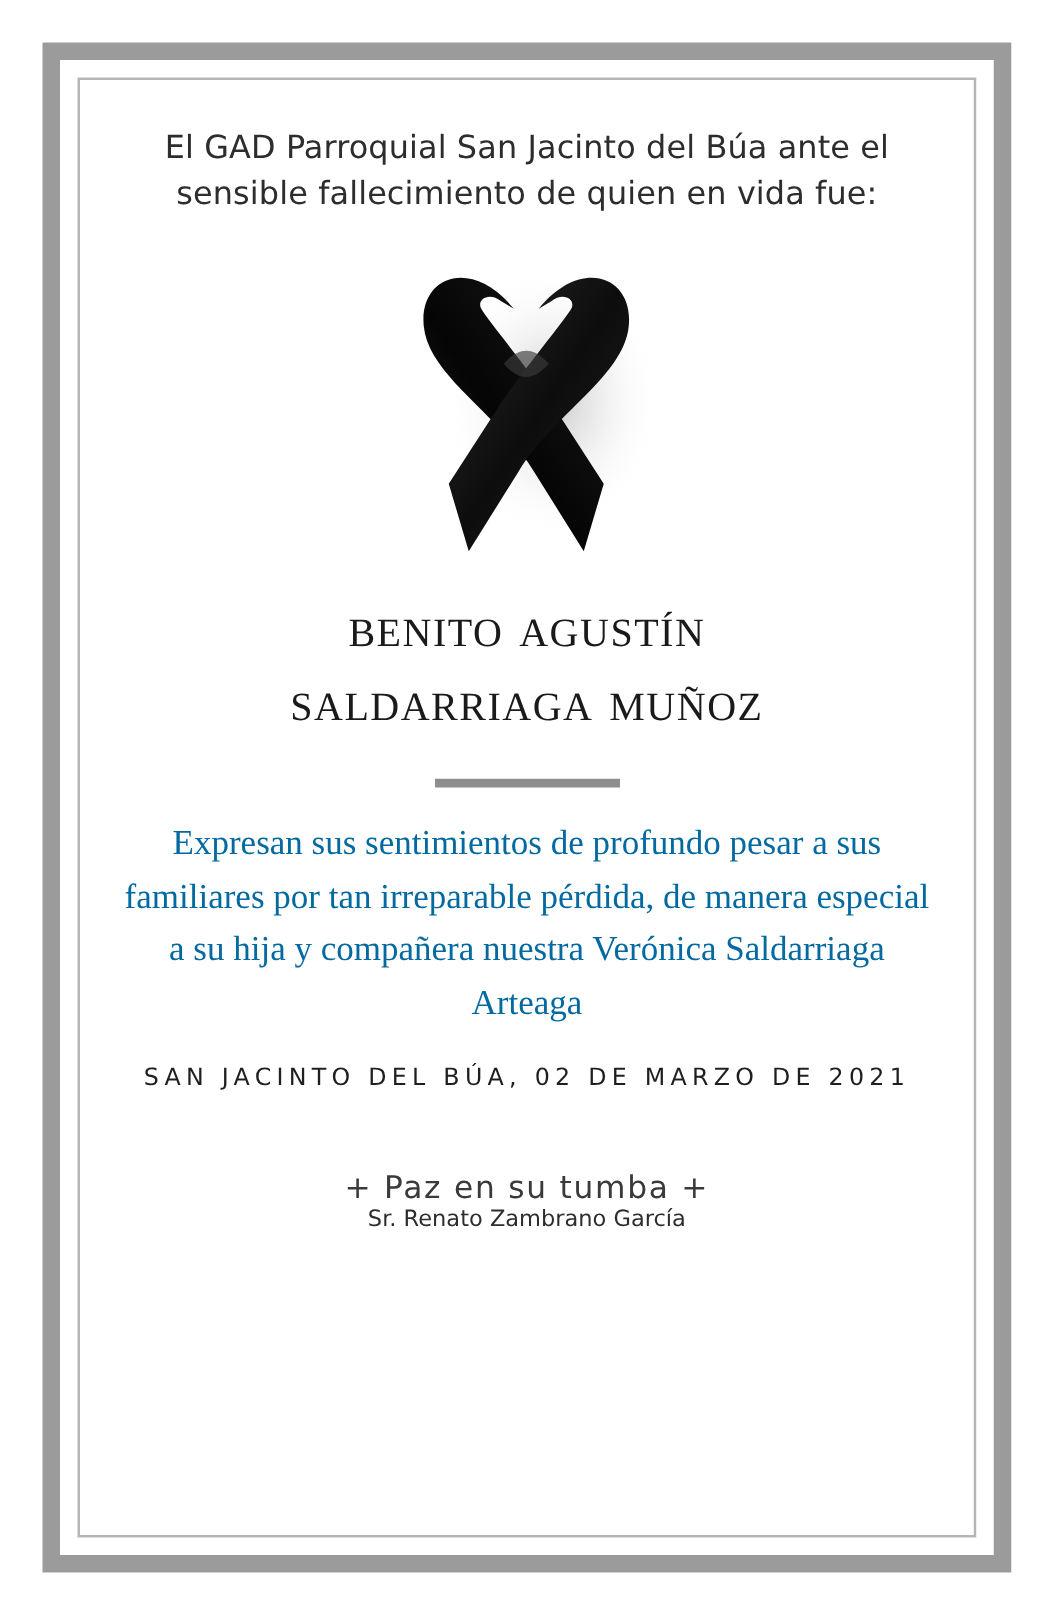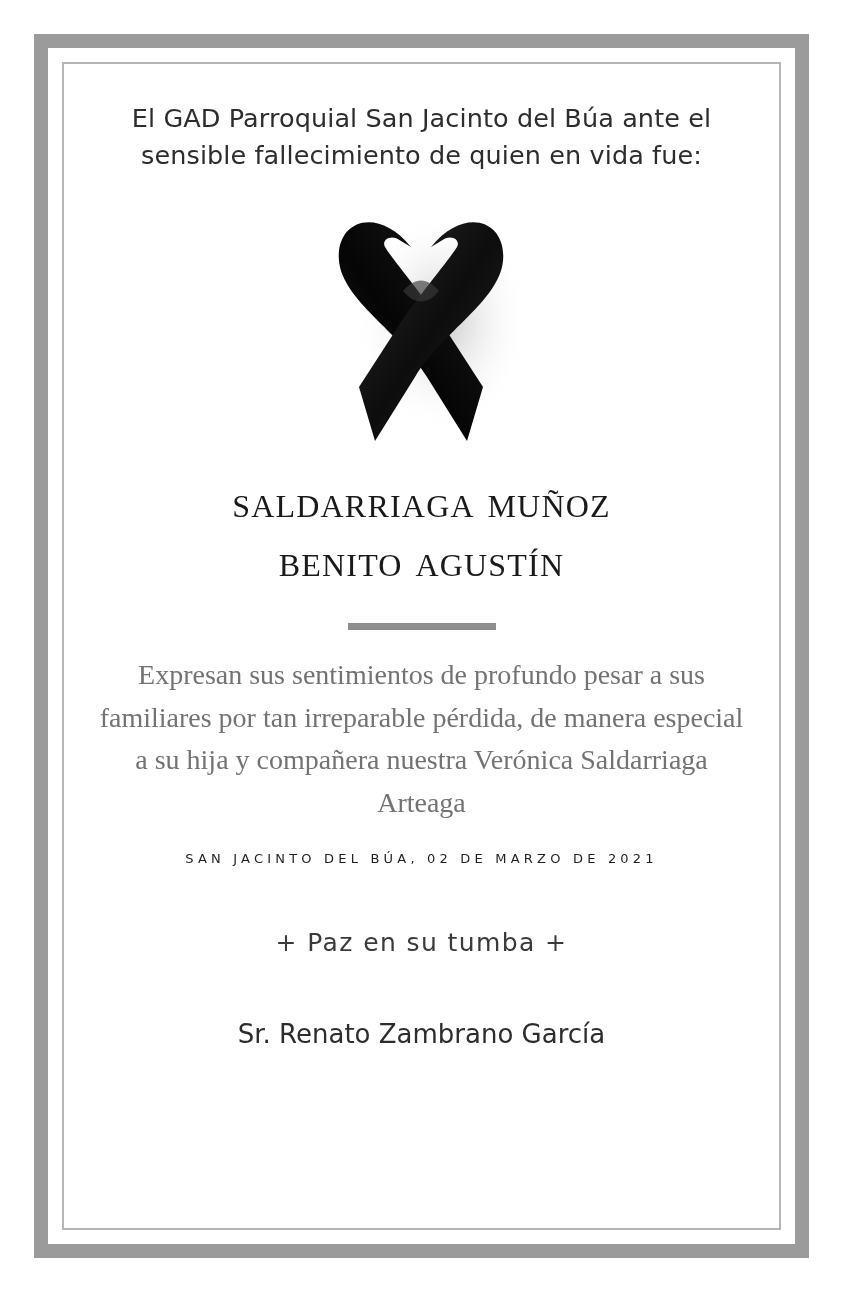--- a/index.html
+++ b/index.html
@@ -79,43 +79,42 @@
     width: 148px;
     height: 7px;
     background: #8e8e8e;
     margin: 32px 0 24px 0;
     border: none;
   }
   .message {
     font-family: "Liberation Serif", serif;
     font-size: 28px;
     line-height: 1.53;
-    color: #737373;
+    color: #0369a1;
     max-width: 660px;
   }
   .place-date {
     font-family: "DejaVu Sans", sans-serif;
-    font-size: 13px;
+    font-size: 19px;
     letter-spacing: 4.2px;
     color: #1f1f1f;
     margin-top: 26px;
   }
   .peace {
     font-family: "DejaVu Sans", sans-serif;
     font-size: 25px;
     letter-spacing: 1.4px;
     color: #3a3a3a;
     margin-top: 62px;
   }
   .signature {
     font-family: "DejaVu Sans", sans-serif;
-    font-size: 26px;
+    font-size: 18px;
     line-height: 1.38;
     color: #2d2d2d;
-    margin-top: 60px;
   }
   .signature .role { display: block; letter-spacing: 0.4px; }
 </style>
 </head>
 <body>
 
 <div class="card">
 
   <div class="frame-outer"></div>
   <div class="frame-inner"></div>
@@ -146,22 +145,22 @@
 
         <path d="M104 56 C 70 14, 28 30, 32 70 C 36 110, 92 140, 120 186 L 160 250 L 176 196 L 132 128 C 106 92, 84 66, 78 56 C 74 49, 84 42, 94 50 Z" fill="url(#gB)"></path>
 
         <path d="M124 56 C 158 14, 200 30, 196 70 C 192 110, 136 140, 108 186 L 68 250 L 52 196 L 96 128 C 122 92, 144 66, 150 56 C 154 49, 144 42, 134 50 Z" fill="url(#gA)"></path>
 
         <path d="M96 100 C 108 86, 120 86, 132 100 C 120 114, 108 114, 96 100 Z" fill="#3a3a3a" opacity="0.65"></path>
       </svg>
     </div>
 
     <div class="deceased-name">
+      <div>Benito Agustín</div>
       <div>Saldarriaga Muñoz</div>
-      <div>Benito Agustín</div>
     </div>
 
     <div class="divider"></div>
 
     <div class="message">Expresan sus sentimientos de profundo pesar a sus familiares por tan irreparable pérdida, de manera especial a su hija y compañera nuestra Verónica Saldarriaga Arteaga</div>
 
     <div class="place-date">SAN JACINTO DEL BÚA, 02 DE MARZO DE 2021</div>
 
     <div class="peace">+ Paz en su tumba +</div>
 

